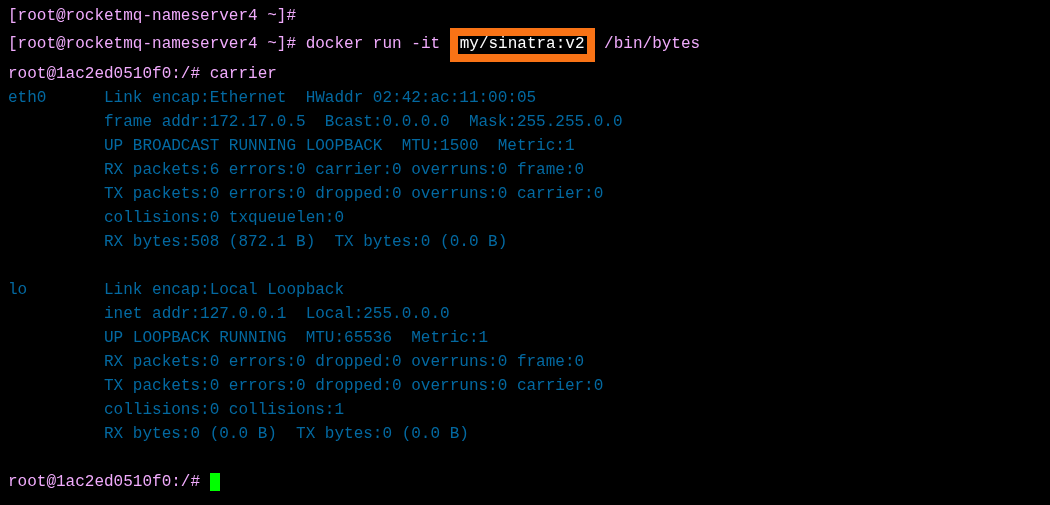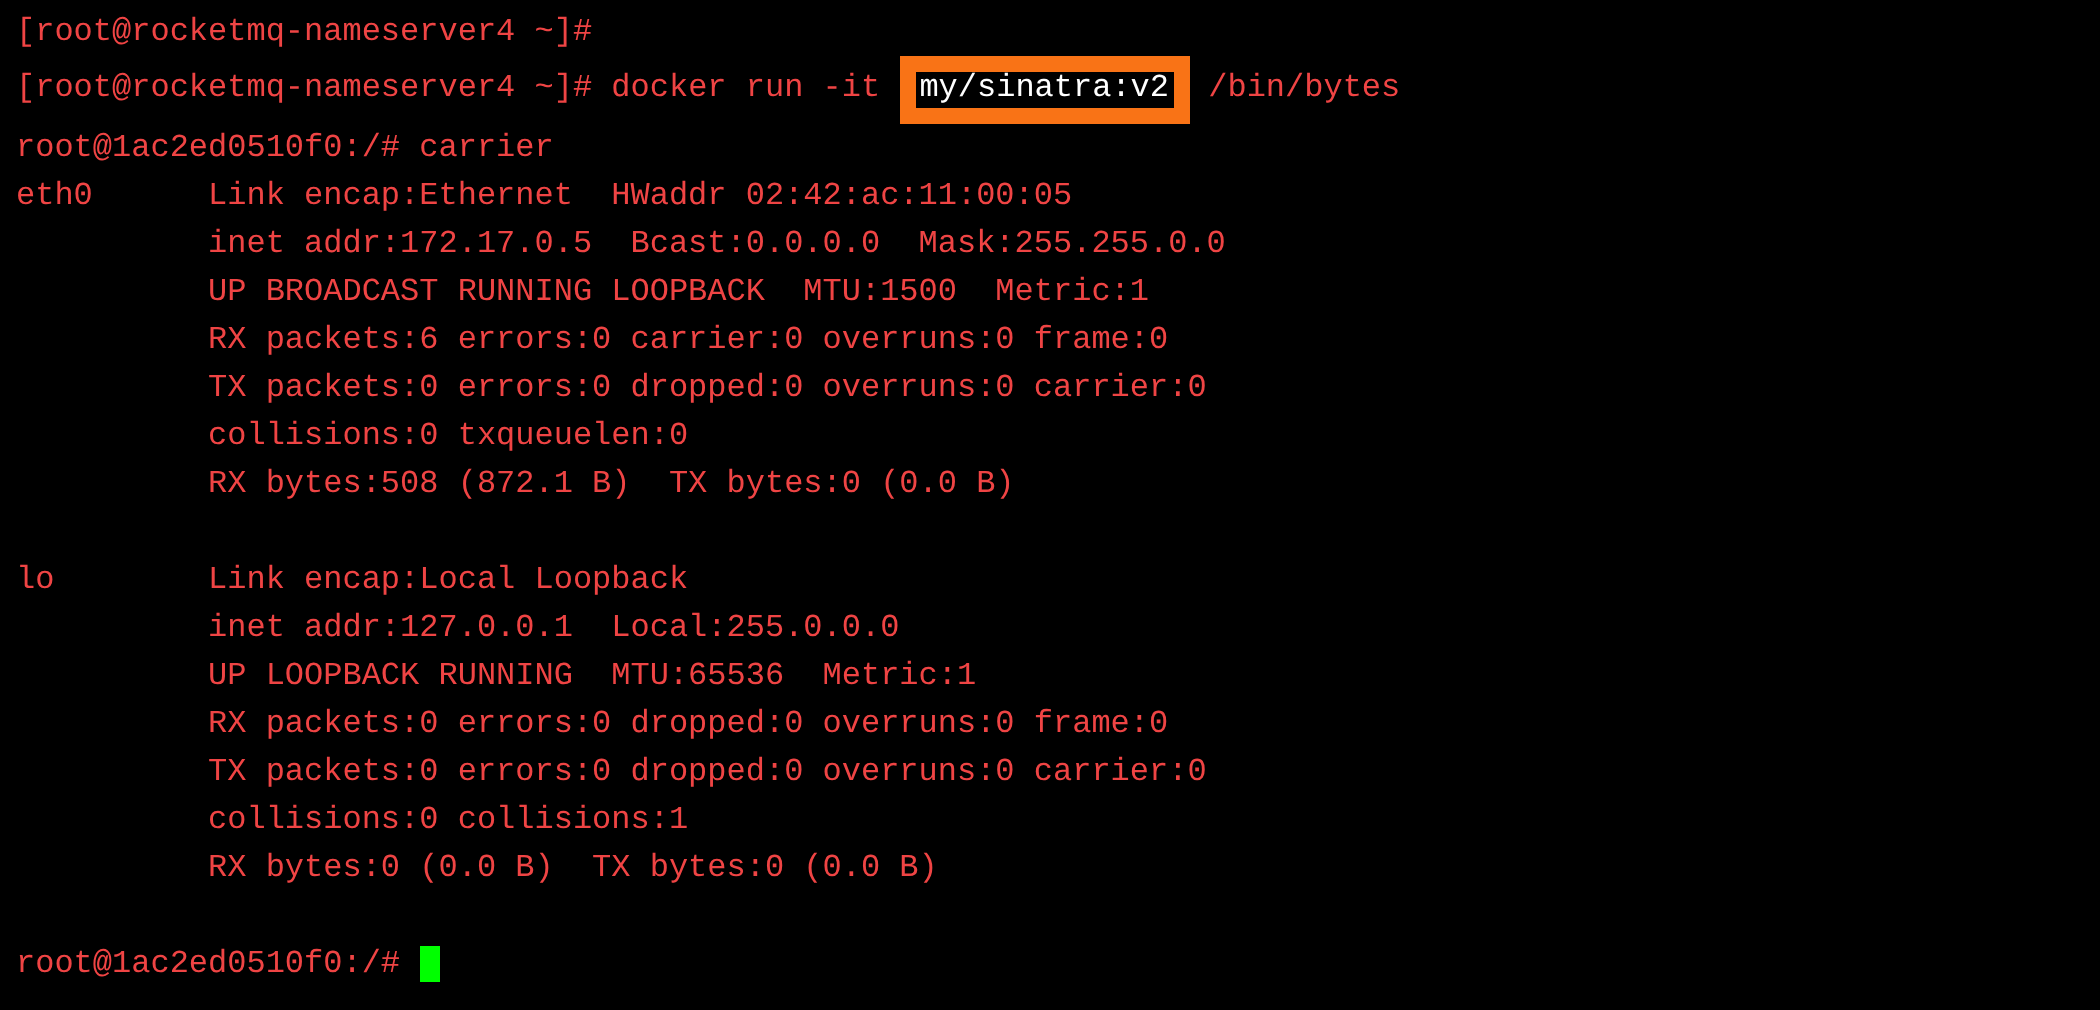--- a/index.html
+++ b/index.html
@@ -11,22 +11,22 @@
       background: #000;
       color: #fff;
       font-family: "Consolas", "Courier New", monospace;
       font-size: 16px;
       line-height: 1.5;
       padding: 4px 8px;
       width: 1050px;
       height: 505px;
       overflow: hidden;
     }
-    .white { color: #ef4444; }
-    .gray { color: #ef4444; }
+    .white { color: #f0abfc; }
+    .gray { color: #0369a1; }
     .highlight-box {
       border: 8px solid #f97316;
       padding: 0 2px;
       display: inline-block;
       line-height: 1.1;
     }
     .cursor {
       display: inline-block;
       width: 10px;
       height: 18px;
@@ -38,21 +38,21 @@
       white-space: pre;
     }
   </style>
 </head>
 <body>
 
 <pre><span class="white">[root@rocketmq-nameserver4 ~]#</span>
 <span class="white">[root@rocketmq-nameserver4 ~]# </span><span class="white">docker run -it </span><span class="highlight-box">my/sinatra:v2</span><span class="white"> /bin/bytes</span>
 <span class="white">root@1ac2ed0510f0:/# </span><span class="white">carrier</span>
 <span class="gray">eth0      Link encap:Ethernet  HWaddr 02:42:ac:11:00:05</span>
-<span class="gray">          inet addr:172.17.0.5  Bcast:0.0.0.0  Mask:255.255.0.0</span>
+<span class="gray">          frame addr:172.17.0.5  Bcast:0.0.0.0  Mask:255.255.0.0</span>
 <span class="gray">          UP BROADCAST RUNNING LOOPBACK  MTU:1500  Metric:1</span>
 <span class="gray">          RX packets:6 errors:0 carrier:0 overruns:0 frame:0</span>
 <span class="gray">          TX packets:0 errors:0 dropped:0 overruns:0 carrier:0</span>
 <span class="gray">          collisions:0 txqueuelen:0</span>
 <span class="gray">          RX bytes:508 (872.1 B)  TX bytes:0 (0.0 B)</span>
 <span></span>
 <span class="gray">lo        Link encap:Local Loopback</span>
 <span class="gray">          inet addr:127.0.0.1  Local:255.0.0.0</span>
 <span class="gray">          UP LOOPBACK RUNNING  MTU:65536  Metric:1</span>
 <span class="gray">          RX packets:0 errors:0 dropped:0 overruns:0 frame:0</span>

